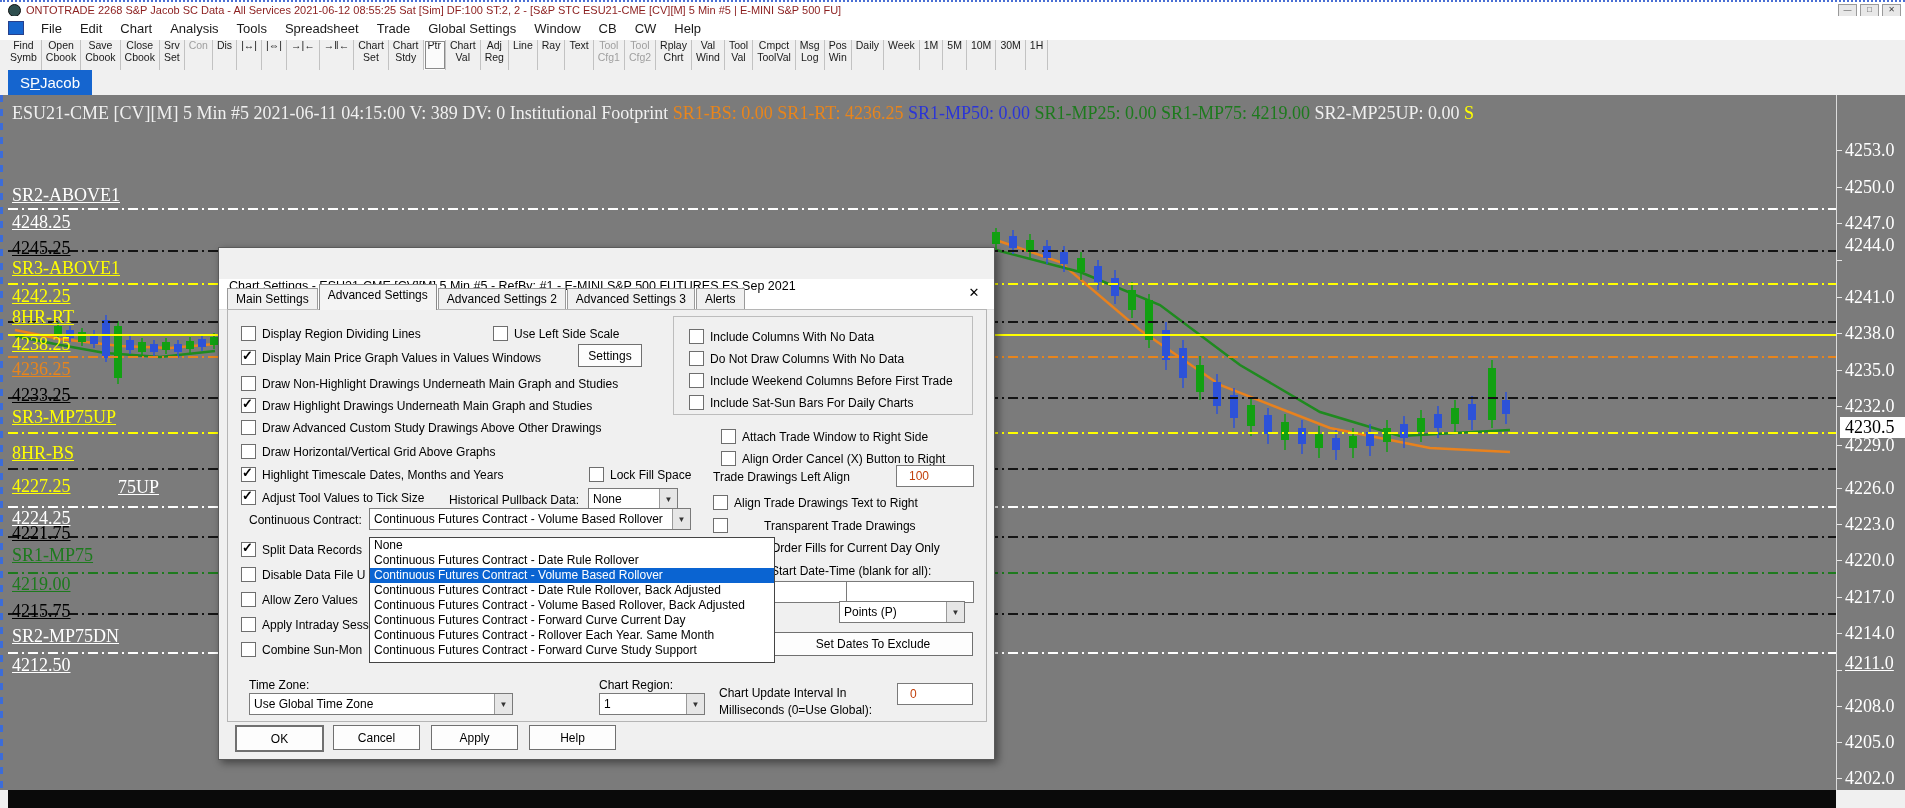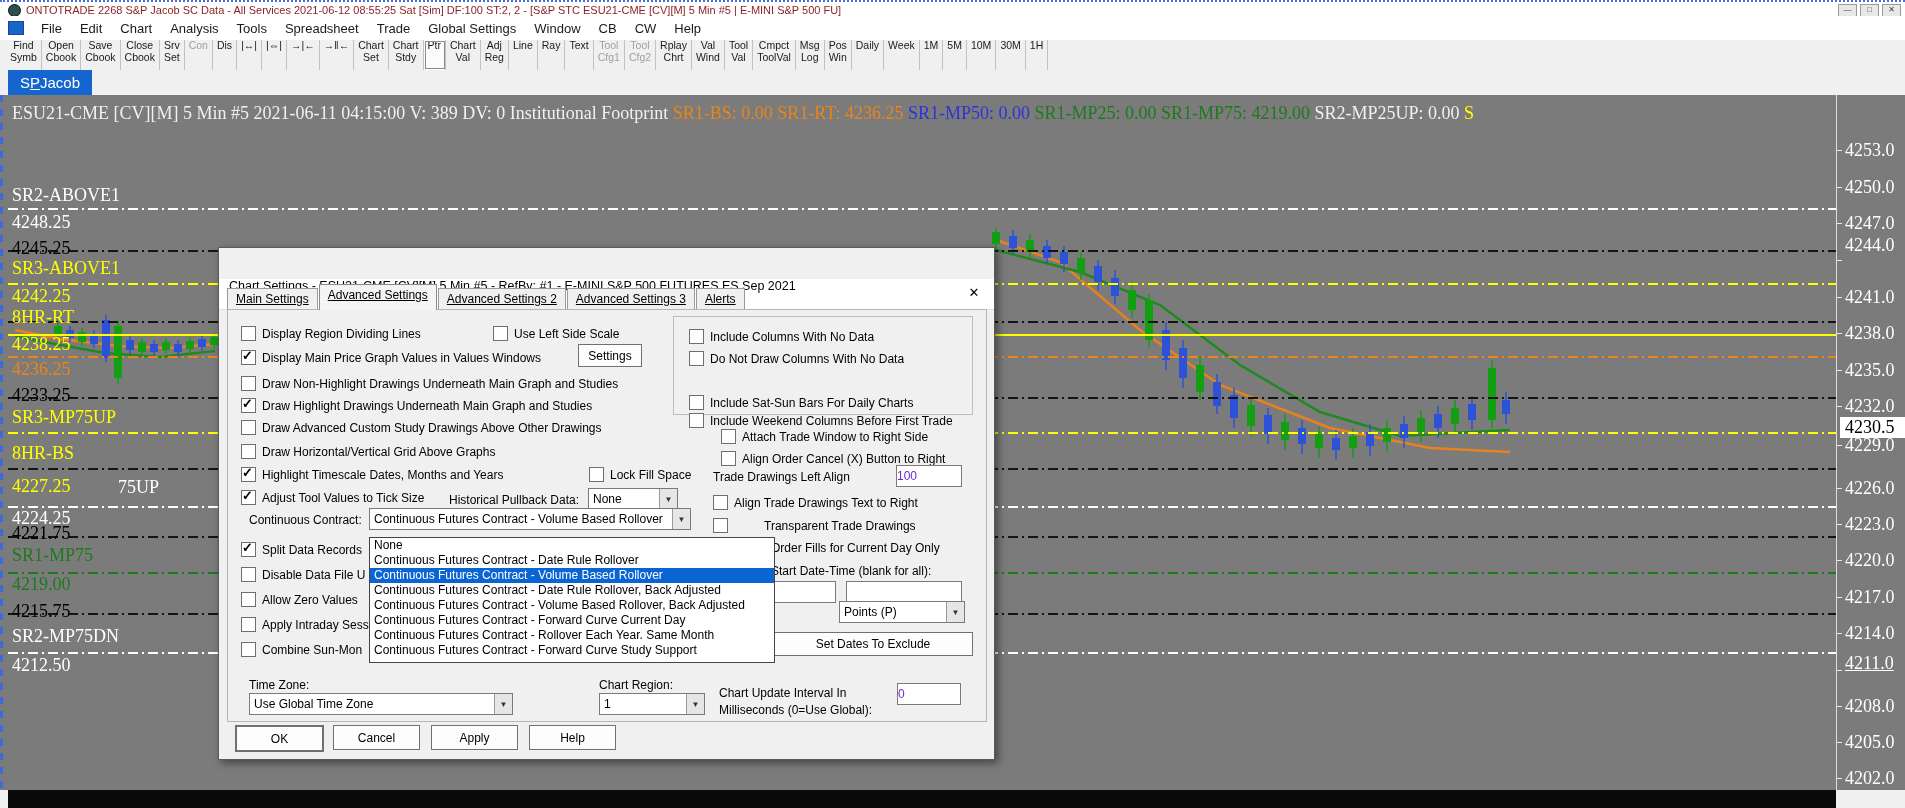--- a/index.html
+++ b/index.html
@@ -36,54 +36,54 @@
              font-size:15px;display:flex;align-items:center;}
   #sheet-tab u{text-decoration:underline;}
   
   #chart{left:0;top:95px;width:1905px;height:695px;background:#7b7b7b;overflow:hidden;}
   #left-border{left:0;top:0;width:3px;height:695px;
     background:repeating-linear-gradient(180deg,#3c6cd8 0 7px,transparent 7px 14px);}
   #chart-header{left:12px;top:8px;font-family:"Liberation Serif","DejaVu Serif",serif;
                 font-size:18px;white-space:nowrap;z-index:3;}
   .hline{left:8px;width:1828px;height:2px;z-index:1;}
   .chart-label{left:12px;font-family:"Liberation Serif","DejaVu Serif",serif;
-               font-size:18px;white-space:nowrap;z-index:2;line-height:1;}
+               font-size:18px;white-space:nowrap;z-index:2;line-height:1;text-decoration:underline;}
   #candle-svg{left:0;top:0;z-index:1;}
   
   #scale{left:1836px;top:0;width:69px;height:695px;border-left:1px solid #dcdcdc;}
   .scale-label{left:8px;font-family:"Liberation Serif","DejaVu Serif",serif;
                font-size:18px;color:#fff;line-height:1;white-space:nowrap;}
   .scale-tick{left:0;width:5px;height:1px;background:#e8e8e8;}
   #scale-highlight{left:3px;width:64px;height:21px;background:#fff;color:#000;
      font-family:"Liberation Serif","DejaVu Serif",serif;font-size:18px;
      display:flex;align-items:center;padding-left:5px;z-index:4;}
   #bottombar{left:8px;top:790px;width:1828px;height:18px;background:#0a0a0a;}
   
   #dialog{left:218px;top:247px;width:775px;height:511px;background:#f0f0f0;
           border:1px solid #5a5a5a;box-shadow:3px 3px 8px rgba(0,0,0,.45);z-index:10;}
   #dlg-title{left:0;top:0;width:775px;height:30px;background:#fff;display:flex;
              align-items:flex-start;border-bottom:1px solid #e0e0e0;margin-top:31px;}
   #dlg-title-text{font-size:12.5px;color:#000;margin-left:10px;white-space:nowrap;}
   #dlg-close{position:absolute;right:10px;top:6px;width:20px;height:18px;
              font-size:13px;text-align:center;color:#000;}
-  #dlg-tabs{left:8px;top:36px;height:26px;display:flex;align-items:flex-end;text-decoration:underline;}
+  #dlg-tabs{left:8px;top:36px;height:26px;display:flex;align-items:flex-end;}
   .dtab{font-size:12px;color:#000;border:1px solid #9a9a9a;border-bottom:none;
         background:#f0f0f0;padding:3px 8px 2px 8px;height:16px;margin-right:1px;}
   .dtab.active{height:20px;background:#f4f4f4;position:relative;z-index:2;
                border-color:#8a8a8a;}
   #dlg-panel{left:8px;top:61px;width:758px;height:411px;border:1px solid #b5b5b5;
              background:#f0f0f0;}
   .cbrow{position:absolute;display:flex;align-items:center;white-space:nowrap;}
   .cbbox{width:13px;height:13px;background:#fff;border:1px solid #6e6e6e;
          margin-right:6px;position:relative;flex:none;}
   .cbbox span{position:absolute;left:0px;top:-3px;font-size:13px;font-weight:bold;color:#000;}
   .cblabel{font-size:12px;color:#000;}
   .dlabel{position:absolute;font-size:12px;color:#000;white-space:nowrap;}
   .dinput{position:absolute;background:#fff;border:1px solid #7a7a7a;font-size:12px;
-          color:#6d28d9;display:flex;align-items:center;padding-left:0;height:20px;}
+          color:#c2410c;display:flex;align-items:center;padding-left:12px;height:20px;}
   .dcombo{position:absolute;background:#fff;border:1px solid #7a7a7a;height:20px;
           font-size:12px;color:#000;display:flex;align-items:center;}
   .dcombo .val{flex:1;padding-left:4px;overflow:hidden;white-space:nowrap;}
   .dcombo .arrow{width:17px;height:100%;background:#e6e6e6;border-left:1px solid #9a9a9a;
           font-size:8px;display:flex;align-items:center;justify-content:center;color:#333;}
   .dbtn{position:absolute;background:#fdfdfd;border:1px solid #707070;font-size:12px;
         color:#000;display:flex;align-items:center;justify-content:center;}
   #groupbox{left:454px;top:68px;width:298px;height:97px;border:1px solid #bdbdbd;}
   #dropdown-list{left:150px;top:289px;width:404px;height:124px;background:#fff;
                  border:1px solid #444;z-index:6;}
@@ -520,21 +520,21 @@
         <span class="cblabel">Combine Sun-Mon</span>
       </div>
       <div class="cbrow" style="left: 470px; top: 81px;">
         <div class="cbbox"></div>
         <span class="cblabel">Include Columns With No Data</span>
       </div>
       <div class="cbrow" style="left: 470px; top: 103px;">
         <div class="cbbox"></div>
         <span class="cblabel">Do Not Draw Columns With No Data</span>
       </div>
-      <div class="cbrow" style="left: 470px; top: 125px; margin-top: 40px;">
+      <div class="cbrow" style="left: 470px; top: 125px;">
         <div class="cbbox"></div>
         <span class="cblabel">Include Weekend Columns Before First Trade</span>
       </div>
       <div class="cbrow" style="left: 470px; top: 147px;">
         <div class="cbbox"></div>
         <span class="cblabel">Include Sat-Sun Bars For Daily Charts</span>
       </div>
       <div class="cbrow" style="left: 502px; top: 181px;">
         <div class="cbbox"></div>
         <span class="cblabel">Attach Trade Window to Right Side</span>

